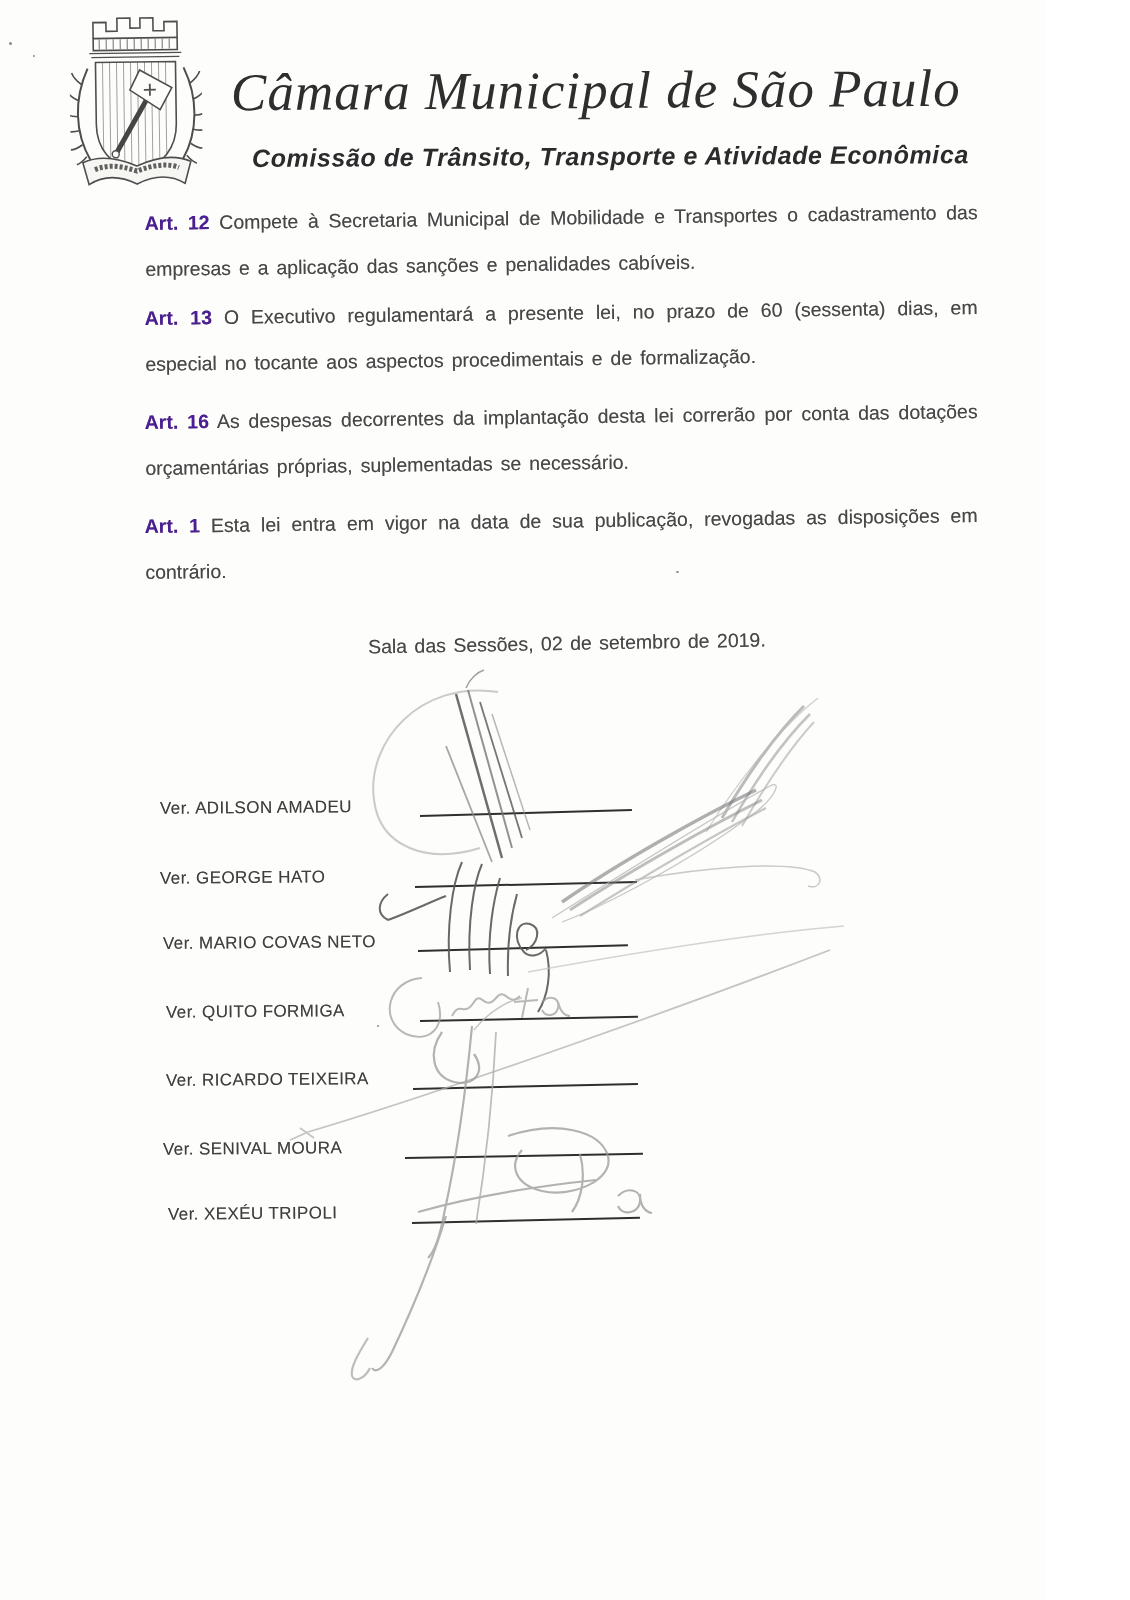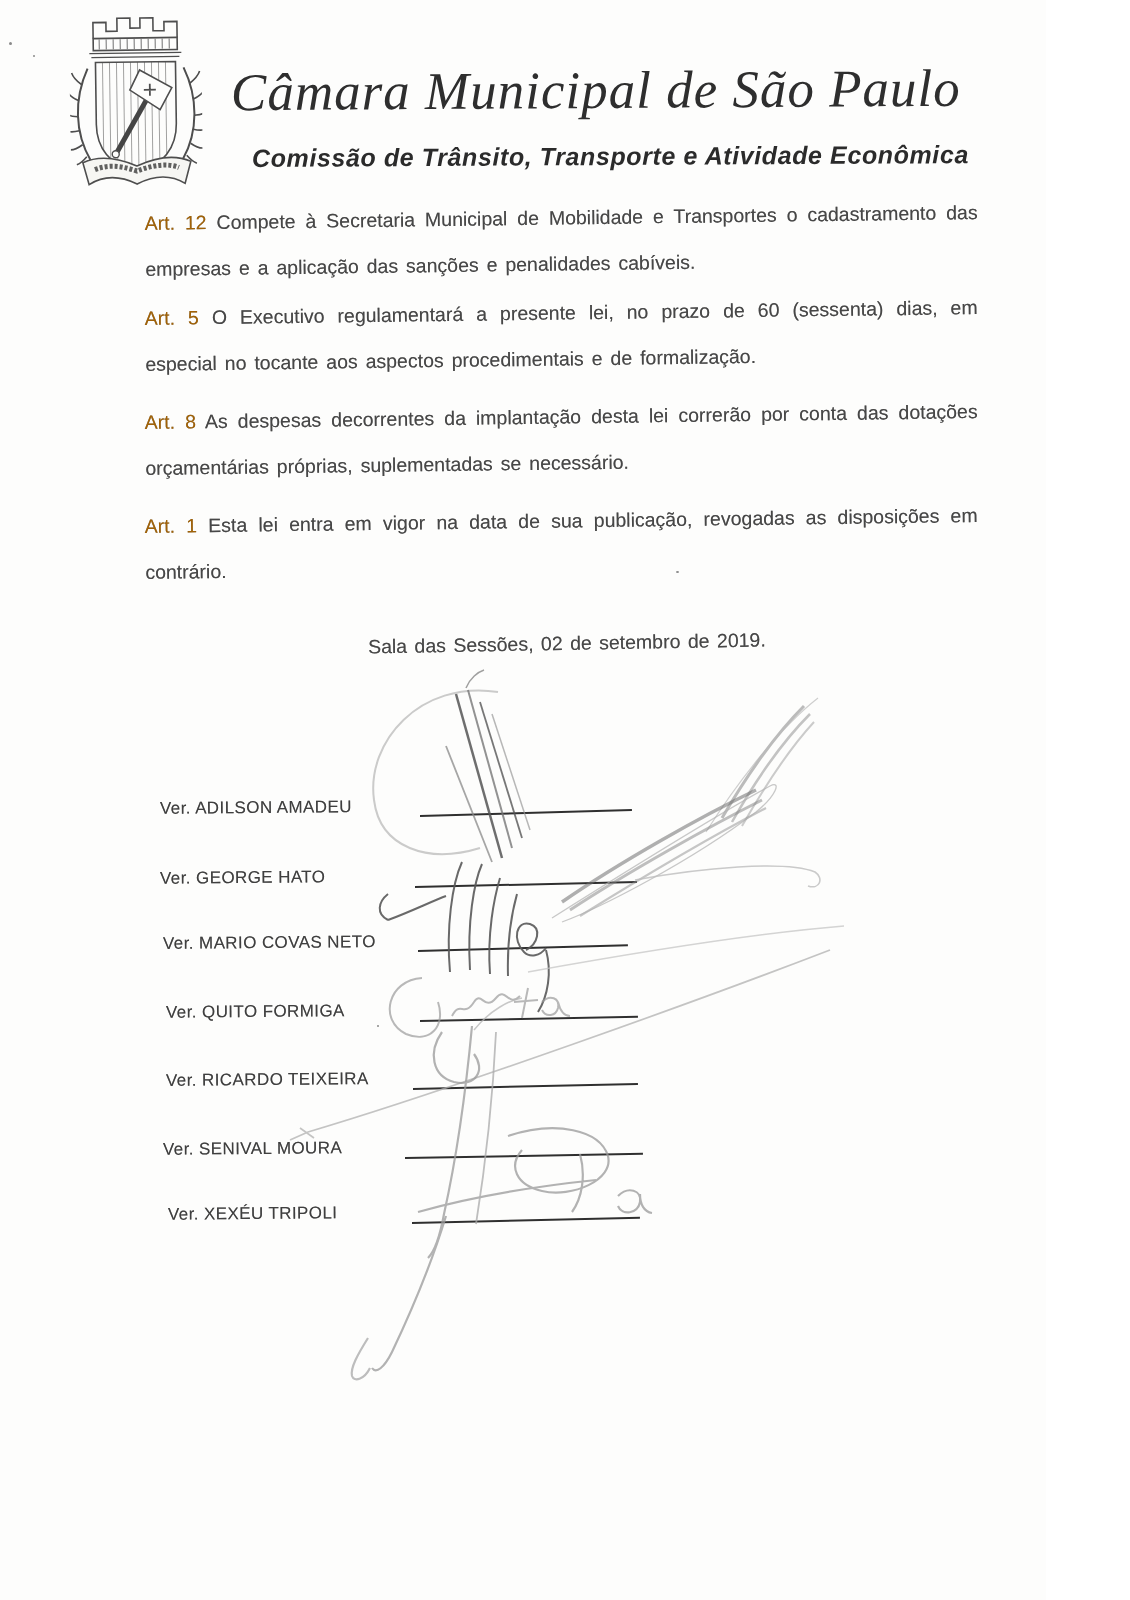--- a/index.html
+++ b/index.html
@@ -11,21 +11,21 @@
   .title{position:absolute;left:231px;top:60px;font-family:"Liberation Serif",serif;
          font-style:italic;font-size:53px;letter-spacing:1px;color:#2e2e2e;
          transform:rotate(-0.35deg);white-space:nowrap;}
   .subtitle{position:absolute;left:252px;top:142px;font-weight:700;font-style:italic;
          font-size:25px;letter-spacing:0.6px;color:#2b2b2b;transform:rotate(-0.3deg);
          white-space:nowrap;}
   
   .article{position:absolute;left:145px;width:833px;font-size:19.5px;line-height:46px;
          text-align:justify;word-spacing:2.5px;transform:rotate(-0.75deg);
          transform-origin:0 50%;text-shadow:0 0 0.4px rgba(40,40,40,0.45);}
-  .art-label{font-weight:400;color:#a16207;}
+  .art-label{font-weight:700;color:#4c1d95;}
   .sala{position:absolute;left:368px;top:632px;font-size:19.5px;word-spacing:2px;
          transform:rotate(-1deg);white-space:nowrap;
          text-shadow:0 0 0.4px rgba(40,40,40,0.45);}
   
   .sig-label{position:absolute;font-size:17px;letter-spacing:0.4px;color:#3f3f3f;
          white-space:nowrap;transform:rotate(-0.5deg);
          text-shadow:0 0 0.3px rgba(40,40,40,0.45);}
   .sig-line{position:absolute;height:2px;background:#2f2f2f;transform-origin:0 50%;}
   .scribbles{position:absolute;left:270px;top:650px;}
   .speck{position:absolute;background:#8a8a8a;border-radius:50%;}
@@ -70,23 +70,23 @@
       <path d="M12,156 C30,148 48,152 66,160 C84,152 102,148 120,156 L114,178 C98,168 82,170 66,178 C50,170 34,168 18,178 Z" fill="#f6f6f3" stroke-width="1.6"></path>
       <path d="M24,163 C40,157 54,161 66,165 C80,160 96,157 108,162" stroke="#2e2e2e" stroke-width="5" stroke-dasharray="3 2" opacity="0.75"></path>
     </svg>
   </div>
 
   <div class="title">Câmara Municipal de São Paulo</div>
   <div class="subtitle">Comissão de Trânsito, Transporte e Atividade Econômica</div>
 
   <p class="article" style="top:180px;"><span class="art-label">Art. 12</span> <span>Compete à Secretaria Municipal de Mobilidade e Transportes o cadastramento das empresas e a aplicação das sanções e penalidades cabíveis.</span></p>
 
-  <p class="article" style="top:275px;"><span class="art-label">Art. 5</span> <span>O Executivo regulamentará a presente lei, no prazo de 60 (sessenta) dias, em especial no tocante aos aspectos procedimentais e de formalização.</span></p>
+  <p class="article" style="top:275px;"><span class="art-label">Art. 13</span> <span>O Executivo regulamentará a presente lei, no prazo de 60 (sessenta) dias, em especial no tocante aos aspectos procedimentais e de formalização.</span></p>
 
-  <p class="article" style="top:379px;"><span class="art-label">Art. 8</span> <span>As despesas decorrentes da implantação desta lei correrão por conta das dotações orçamentárias próprias, suplementadas se necessário.</span></p>
+  <p class="article" style="top:379px;"><span class="art-label">Art. 16</span> <span>As despesas decorrentes da implantação desta lei correrão por conta das dotações orçamentárias próprias, suplementadas se necessário.</span></p>
 
   <p class="article" style="top:483px;"><span class="art-label">Art. 1</span> <span>Esta lei entra em vigor na data de sua publicação, revogadas as disposições em contrário.</span></p>
 
   <div class="sala">Sala das Sessões, 02 de setembro de 2019.</div>
 
   <div class="sig-label" style="left:160px;top:798px;">Ver. ADILSON AMADEU</div>
   <div class="sig-line" style="left:420px;top:815px;width:212px;transform:rotate(-1.6deg);"></div>
 
   <div class="sig-label" style="left:160px;top:868px;">Ver. GEORGE HATO</div>
   <div class="sig-line" style="left:415px;top:886px;width:222px;transform:rotate(-1.3deg);"></div>

